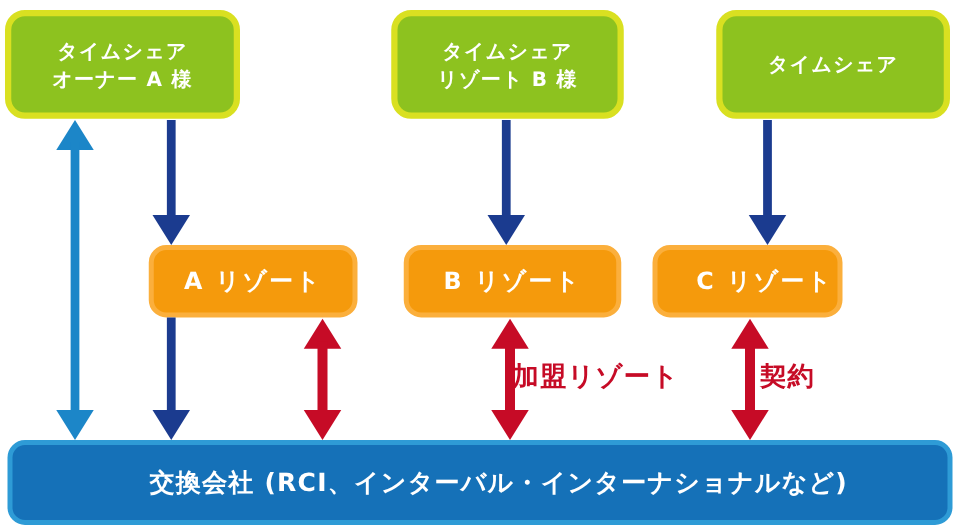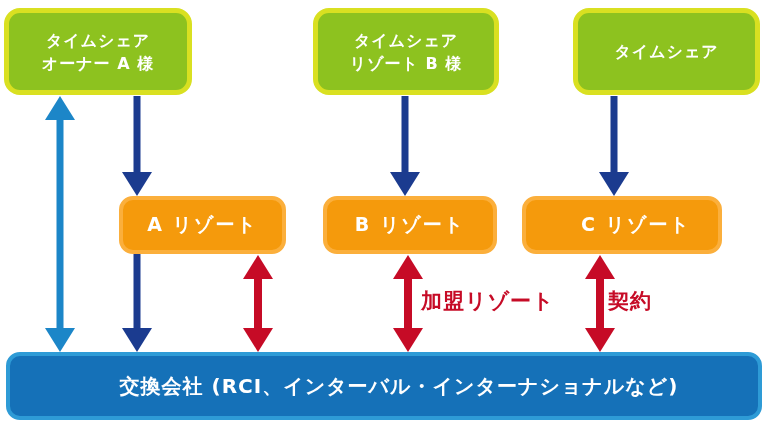--- a/index.html
+++ b/index.html
@@ -12,21 +12,21 @@
   .owner-box{background:var(--owner-fill);border:5px solid var(--owner-border);
        border-radius:16px;font-size:16px;line-height:23px;letter-spacing:1px;
        top:8px;height:87px;}
   .owner-a{left:4px;width:188px;}
   .owner-b{left:313px;width:186px;}
   .owner-c{left:573px;width:187px;}
   .resort-box{background:var(--resort-fill);border:4px solid var(--resort-border);
        border-radius:14px;font-size:19px;letter-spacing:2px;top:196px;height:58px;}
   .resort-a{left:119px;width:167px;}
   .resort-b{left:323px;width:174px;}
-  .resort-c{left:522px;width:200px;padding-left:28px;}
+  .resort-c{left:522px;width:152px;padding-left:28px;}
   .exchange-box{background:var(--exchange-fill);border:4px solid var(--exchange-border);
        border-radius:14px;font-size:20px;letter-spacing:1px;
        left:6px;top:352px;width:756px;height:68px;padding-left:30px;}
 
   
   .arrow{position:absolute;width:30px;}
   .arrow .shaft{position:absolute;left:50%;transform:translateX(-50%);width:7px;top:0;bottom:0;
        background:var(--ac);}
   .arrow.head-top .shaft{top:18px;}
   .arrow.head-bottom .shaft{bottom:18px;}
@@ -35,21 +35,21 @@
   .arrow .head.up{top:0;border-bottom:24px solid var(--ac);}
   .arrow .head.down{bottom:0;border-top:24px solid var(--ac);}
   .arrow.navy{--ac:var(--arrow-navy);}
   .arrow.lightblue{--ac:var(--arrow-lightblue);}
   .arrow.red{--ac:var(--arrow-red);}
   .arrow.red .shaft{width:8px;}
 
   
   .rel-label{position:absolute;color:var(--arrow-red);font-weight:bold;white-space:nowrap;}
   .label-affiliation{left:267px;top:289px;font-size:20px;letter-spacing:1px;}
-  .label-kamei{left:421px;top:287px;font-size:21px;letter-spacing:1px;}
+  .label-kamei{left:410px;top:287px;font-size:21px;letter-spacing:1px;}
   .label-keiyaku{left:608px;top:287px;font-size:21px;letter-spacing:1px;}
 </style>
 </head>
 <body>
 
 <div class="canvas">
 
   <div class="box owner-box owner-a">
     <span>タイムシェア</span>
     <span>オーナー A 様</span>

